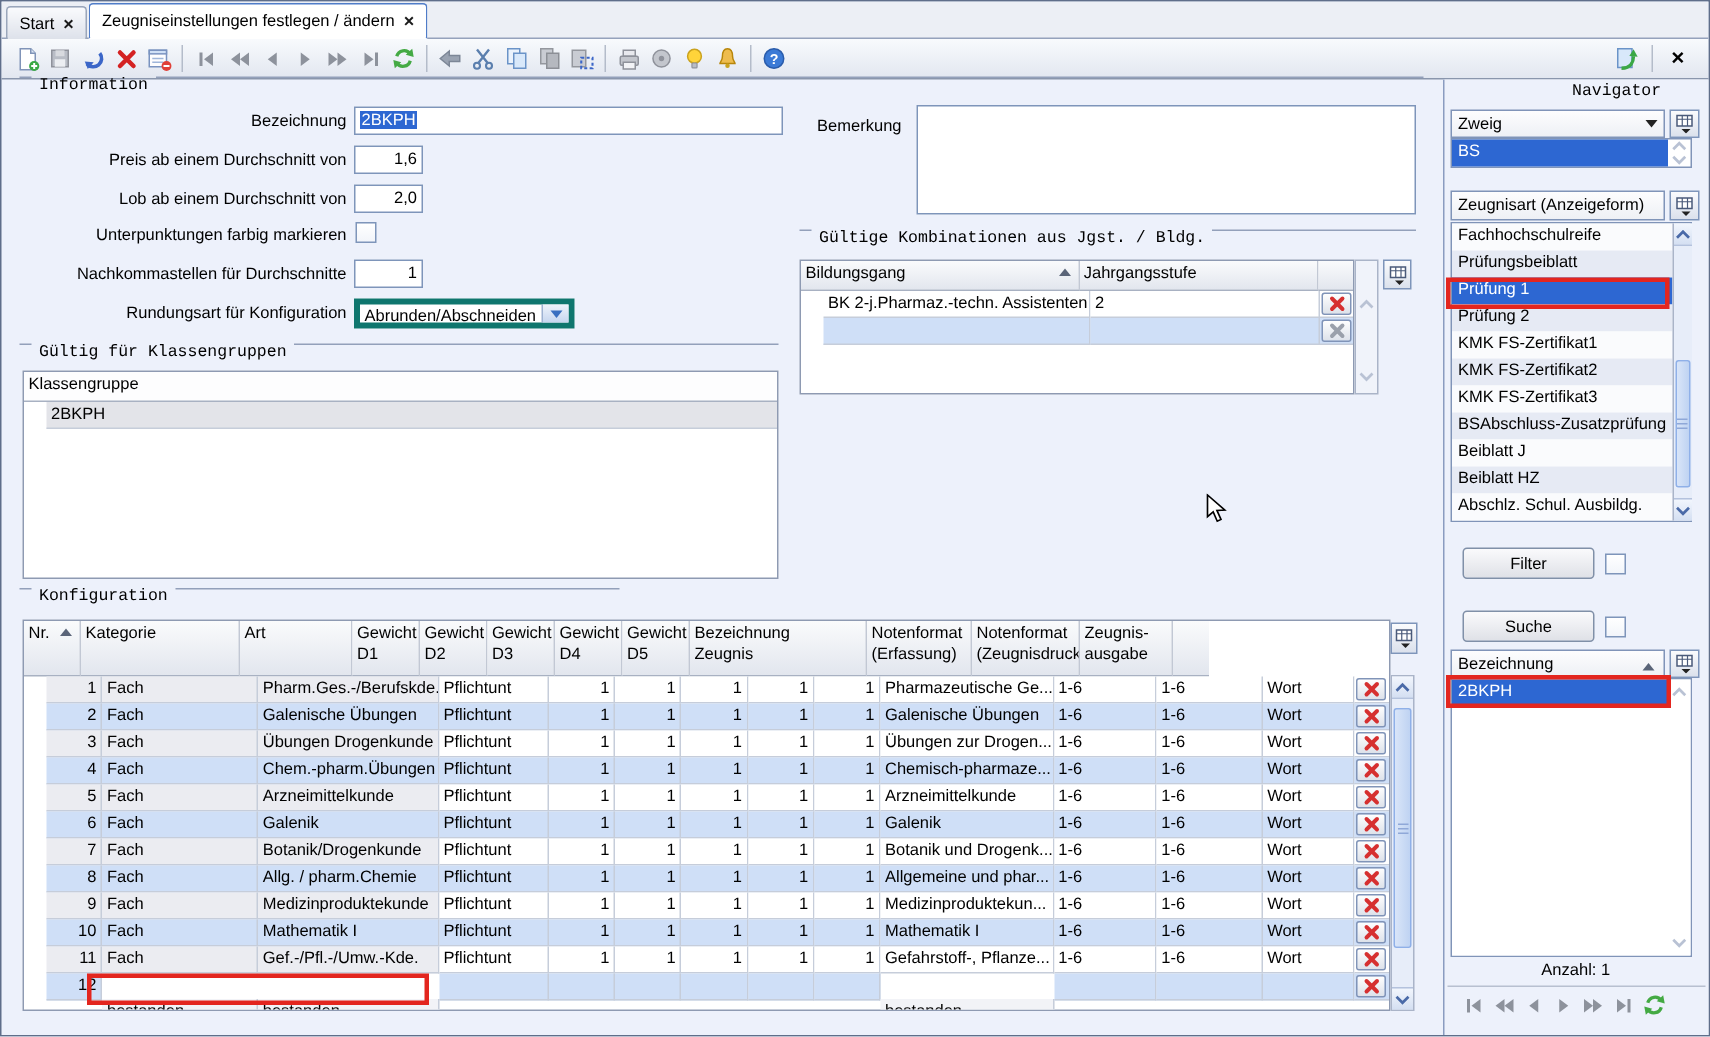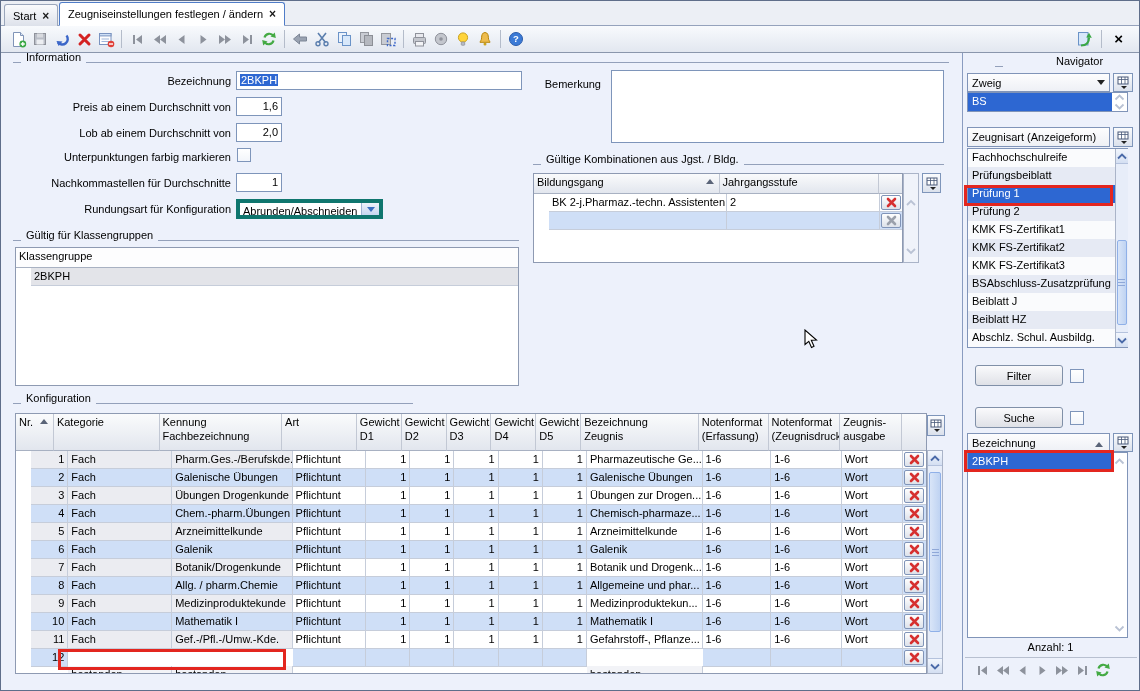--- a/index.html
+++ b/index.html
@@ -18,21 +18,21 @@
   .tclose{font-weight:bold;font-size:12px;line-height:10px;color:#1a1a1a;}
 
   
   .toolbar{position:absolute;left:0;top:25px;width:1138px;height:27px;display:flex;align-items:center;
     background:linear-gradient(#f8fafd,#e2e7f0);border-bottom:1px solid #8a96ac;padding:0 6px;}
   .tbtn{width:22px;height:22px;display:flex;align-items:center;justify-content:center;border-radius:2px;}
   .tsep{width:1px;height:18px;background:#b4bcca;margin:0 4px;}
   .spacer{flex:1;}
 
   
-  .gcap{display:flex;align-items:flex-end;height:12px;}
+  .gcap{display:flex;align-items:flex-start;height:12px;font-family:Liberation Mono, monospace;}
   .gcap .dash{width:8px;border-top:1px solid #93a0ba;}
   .gcap .txt{margin:0 5px;white-space:nowrap;}
   .gcap .line{flex:1;border-top:1px solid #93a0ba;}
 
   
   .flabel{text-align:right;white-space:nowrap;}
   .input{border:1px solid #7e95ba;background:#fff;padding:2px 3px;overflow:hidden;white-space:nowrap;}
   .input.num{text-align:right;}
   .seltext{background:#2d67d2;color:#fff;padding:0 1px;}
   .checkbox{border:1px solid #7e95ba;background:linear-gradient(#fff,#f2f5fa);}
@@ -377,22 +377,20 @@
 
   <div class="abs gcap" style="left:12px;top:391px;width:400px;">
     <span class="dash"></span>
       <span class="txt">Konfiguration</span>
       <span class="line"></span>
   </div>
   <div class="abs tbl" style="left:14px;top:412px;width:912px;height:261px;">
     <div class="hrow" style="height:37px;">
         <div class="hcell c0"><span>Nr.</span><span class="sortup"></span></div>
         <div class="hcell c1"><span>Kategorie</span></div>
-        <div class="hcell c2"><span>Kennung
-Fachbezeichnung</span></div>
         <div class="hcell c3"><span>Art</span></div>
         <div class="hcell c4"><span>Gewicht
 D1</span></div>
         <div class="hcell c5"><span>Gewicht
 D2</span></div>
         <div class="hcell c6"><span>Gewicht
 D3</span></div>
         <div class="hcell c7"><span>Gewicht
 D4</span></div>
         <div class="hcell c8"><span>Gewicht

